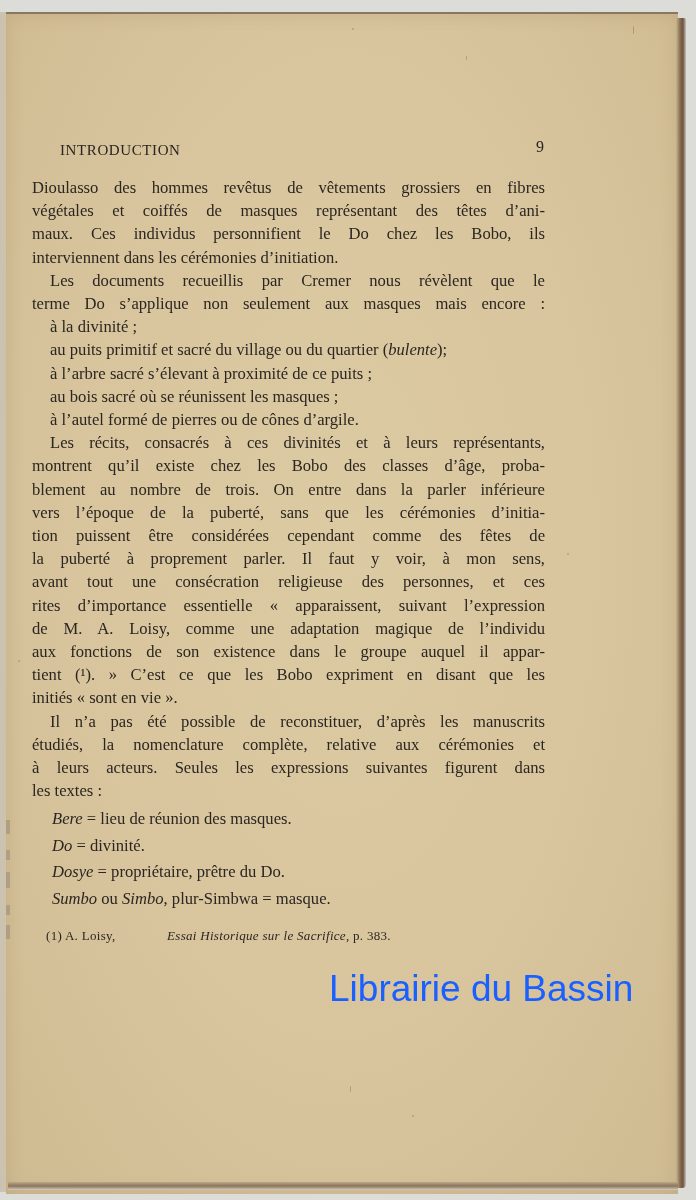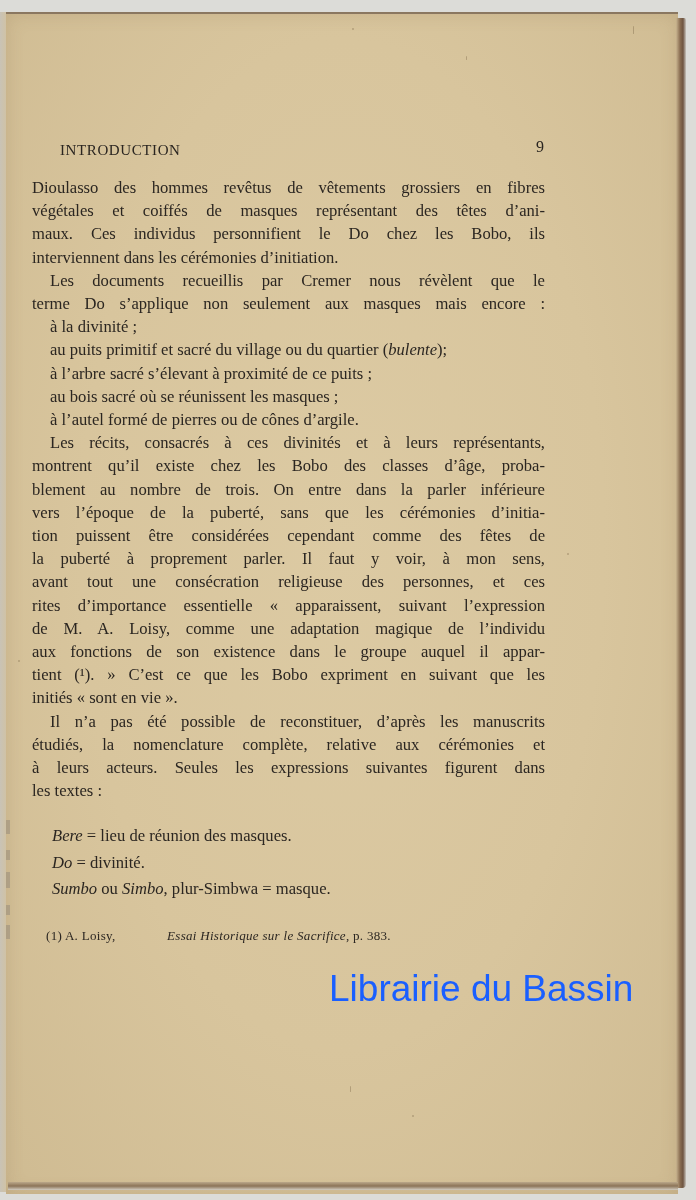--- a/index.html
+++ b/index.html
@@ -90,21 +90,21 @@
       white-space: nowrap;
       text-align: justify;
       text-align-last: justify;
     }
     .line.last {
       text-align-last: left;
     }
     .indent { padding-left: 18px; }
     .list-indent { padding-left: 18px; text-align-last: left; }
     .def-indent { padding-left: 20px; text-align-last: left; }
-    .defs { margin-top: 21px; line-height: 26.5px; }
+    .defs { margin-top: 4px; line-height: 26.5px; }
     .footnote {
       position: absolute;
       left: 46px;
       top: 928px;
       font-size: 13px;
       color: #2b2621;
       letter-spacing: 0.3px;
     }
     .footnote i { font-style: italic; margin-left: 48px; }
     .watermark {
@@ -184,34 +184,35 @@
     <span class="line indent">Les récits, consacrés à ces divinités et à leurs représentants,</span>
     <span class="line">montrent qu’il existe chez les Bobo des classes d’âge, proba-</span>
     <span class="line">blement au nombre de trois. On entre dans la parler inférieure</span>
     <span class="line">vers l’époque de la puberté, sans que les cérémonies d’initia-</span>
     <span class="line">tion puissent être considérées cependant comme des fêtes de</span>
     <span class="line">la puberté à proprement parler. Il faut y voir, à mon sens,</span>
     <span class="line">avant tout une consécration religieuse des personnes, et ces</span>
     <span class="line">rites d’importance essentielle « apparaissent, suivant l’expression</span>
     <span class="line">de M. A. Loisy, comme une adaptation magique de l’individu</span>
     <span class="line">aux fonctions de son existence dans le groupe auquel il appar-</span>
-    <span class="line">tient (¹). » C’est ce que les Bobo expriment en suivant que les</span>
+    <span class="line">tient (¹). » C’est ce que les Bobo expriment en disant que les</span>
     <span class="line last">initiés « sont en vie ».</span>
   </div>
 
   <div>
     <span class="line indent">Il n’a pas été possible de reconstituer, d’après les manuscrits</span>
     <span class="line">étudiés, la nomenclature complète, relative aux cérémonies et</span>
     <span class="line">à leurs acteurs. Seules les expressions suivantes figurent dans</span>
     <span class="line last">les textes :</span>
   </div>
 
   <div class="defs">
     <span class="line def-indent"><i>Bere</i><span> = lieu de réunion des masques.</span></span>
     <span class="line def-indent"><i>Do</i><span> = divinité.</span></span>
+    <span class="line def-indent"><i>Dosye</i><span> = propriétaire, prêtre du Do.</span></span>
     <span class="line def-indent"><i>Sumbo</i><span> ou </span><i>Simbo</i><span>, plur-Simbwa = masque.</span></span>
   </div>
 </div>
 
 <div class="footnote">
   <span>(1) A. Loisy, </span><i>Essai Historique sur le Sacrifice</i><span>, p. 383.</span>
 </div>
 
 <div class="watermark" style="color: rgb(26, 95, 255);">Librairie du Bassin</div>
 

